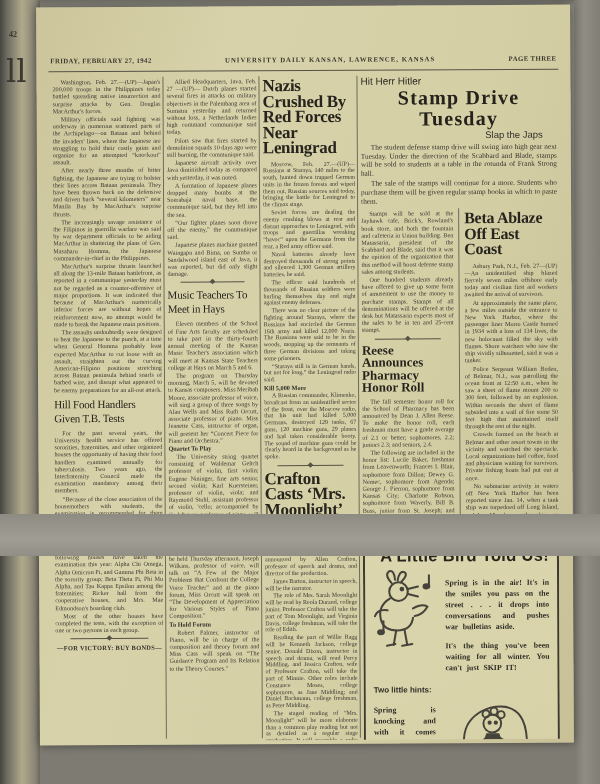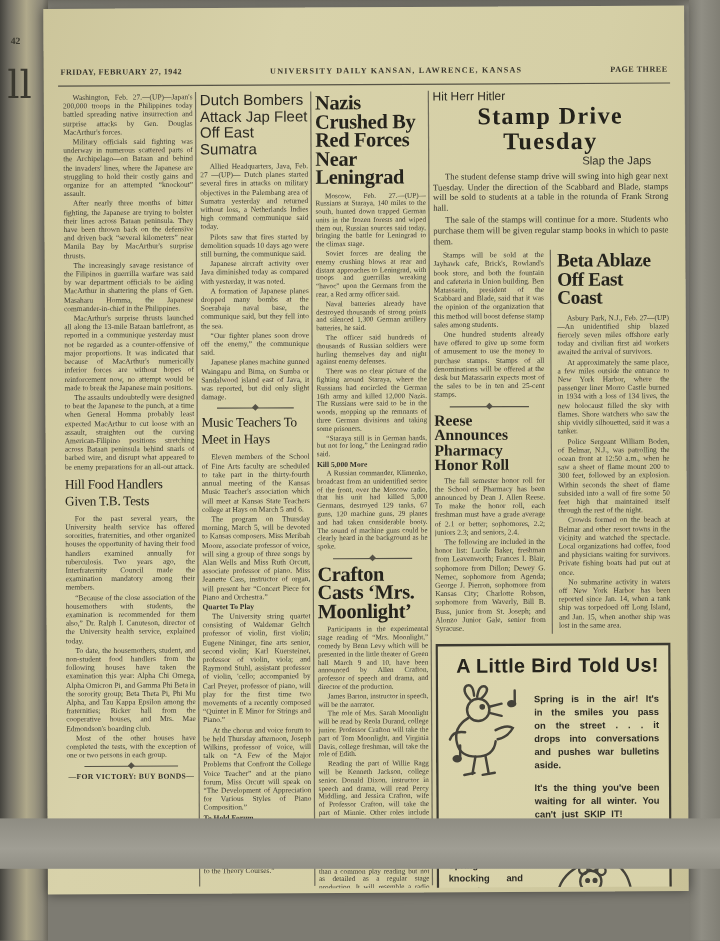--- a/index.html
+++ b/index.html
@@ -1,16 +1,16 @@
 <!DOCTYPE html>
 <html><head>
 <meta charset="utf-8">
 <style>
   html,body{margin:0;padding:0;background:#7d7b72;width:600px;height:784px;overflow:hidden;}
-  .scan{position:relative;width:600px;height:724px;background:linear-gradient(180deg,#6f6d64,#8b897f 6px,#8b897f);}
+  .scan{position:relative;width:600px;height:556px;background:linear-gradient(180deg,#6f6d64,#8b897f 6px,#8b897f);}
   
   .edge-left{position:absolute;left:0;top:0;width:40px;height:784px;
     background:linear-gradient(90deg,#45443e,#6f6c62 18%,#b0a98b 55%,#8a8677 88%,#6a675d);}
   .edge-frag{position:absolute;color:#3a382f;font-family:"Liberation Serif",serif;}
   .frag-num{top:30px;left:9px;font-size:8px;font-weight:bold;}
   .frag-script{top:52px;left:6px;font-size:32px;font-family:"DejaVu Serif",serif;}
   .edge-right{position:absolute;right:0;top:0;width:26px;height:784px;
     background:linear-gradient(90deg,#7b7970,#908e84 40%,#817f75);}
   .edge-bottom{position:absolute;left:0;bottom:0;width:600px;height:42px;
     background:linear-gradient(180deg,#8e8c82,#a09e94 60%,#918f85);}
@@ -59,21 +59,21 @@
   .subcol-right{flex:1;}
   .subcol-right h1.head-serif{font-size:16px;}
   h2.honor-head{margin:2px 0 3px;font-family:"Liberation Serif",serif;font-weight:bold;
     font-size:13px;line-height:12.5px;color:#26241d;}
   
   .ad-box{margin-top:8px;border:2px solid #3c3a31;background:linear-gradient(160deg,#dcd6ae,#d6d0a7);
     padding:6px 8px 8px;position:relative;}
   .ad-title{margin:2px 0 4px;text-align:right;font-family:"Liberation Sans",sans-serif;
     font-weight:bold;font-size:16.5px;letter-spacing:.3px;color:#26241d;}
   .ad-row{display:flex;gap:6px;align-items:flex-start;}
-  .ad-copy{font-family:Liberation Sans, sans-serif;font-weight:bold;font-size:7.8px;
+  .ad-copy{font-family:Liberation Serif, serif;font-weight:bold;font-size:7.8px;
     line-height:11px;text-align:justify;word-spacing:2.5px;color:#2e2c25;}
   .ad-hints{font-family:"Liberation Sans",sans-serif;font-weight:bold;font-size:8px;margin:4px 0 3px;color:#2e2c25;}
   .sketch{flex:none;}
 </style>
 </head>
 <body>
 
 <div class="scan">
 
   <div class="edge-left">
@@ -104,21 +104,20 @@
       <h2 class="head-serif-sm">Hill Food Handlers Given T.B. Tests</h2>
       <p class="body">For the past several years, the University health service has offered sororities, fraternities, and other organized houses the opportunity of having their food handlers examined annually for tuberculosis. Two years ago, the Interfraternity Council made the examination mandatory among their members.</p>
       <p class="body">“Because of the close association of the housemothers with students, the examination is recommended for them also,” Dr. Ralph I. Canuteson, director of the University health service, explained today.</p>
       <p class="body">To date, the housemothers, student, and non-student food handlers from the following houses have taken the examination this year: Alpha Chi Omega, Alpha Omicron Pi, and Gamma Phi Beta in the sorority group; Beta Theta Pi, Phi Mu Alpha, and Tau Kappa Epsilon among the fraternities; Ricker hall from the cooperative houses, and Mrs. Mae Edmondson's boarding club.</p>
       <p class="body">Most of the other houses have completed the tests, with the exception of one or two persons in each group.</p>
       <div class="divider"></div>
       <p class="victory">—FOR VICTORY: BUY BONDS—</p>
     </div>
 
     <div class="col col2">
-      <h2 class="head-sans">Dutch Bombers Attack Jap Fleet Off East Sumatra</h2>
       <p class="body">Allied Headquarters, Java, Feb. 27 —(UP)— Dutch planes started several fires in attacks on military objectives in the Palembang area of Sumatra yesterday and returned without loss, a Netherlands Indies high command communique said today.</p>
       <p class="body">Pilots saw that fires started by demolition squads 10 days ago were still burning, the communique said.</p>
       <p class="body">Japanese aircraft activity over Java diminished today as compared with yesterday, it was noted.</p>
       <p class="body">A formation of Japanese planes dropped many bombs at the Soerabaja naval base, the communique said, but they fell into the sea.</p>
       <p class="body">“Our fighter planes soon drove off the enemy,” the communique said.</p>
       <p class="body">Japanese planes machine gunned Waingapu and Bima, on Sumba or Sandalwood island east of Java, it was reported, but did only slight damage.</p>
       <div class="divider"></div>
       <h2 class="head-serif-sm">Music Teachers To Meet in Hays</h2>
       <p class="body">Eleven members of the School of Fine Arts faculty are scheduled to take part in the thirty-fourth annual meeting of the Kansas Music Teacher's association which will meet at Kansas State Teachers college at Hays on March 5 and 6.</p>
       <p class="body">The program on Thursday morning, March 5, will be devoted to Kansas composers. Miss Meribah Moore, associate professor of voice, will sing a group of three songs by Alan Wells and Miss Ruth Orcutt, associate professor of piano. Miss Jeanette Cass, instructor of organ, will present her “Concert Piece for Piano and Orchestra.”</p>

